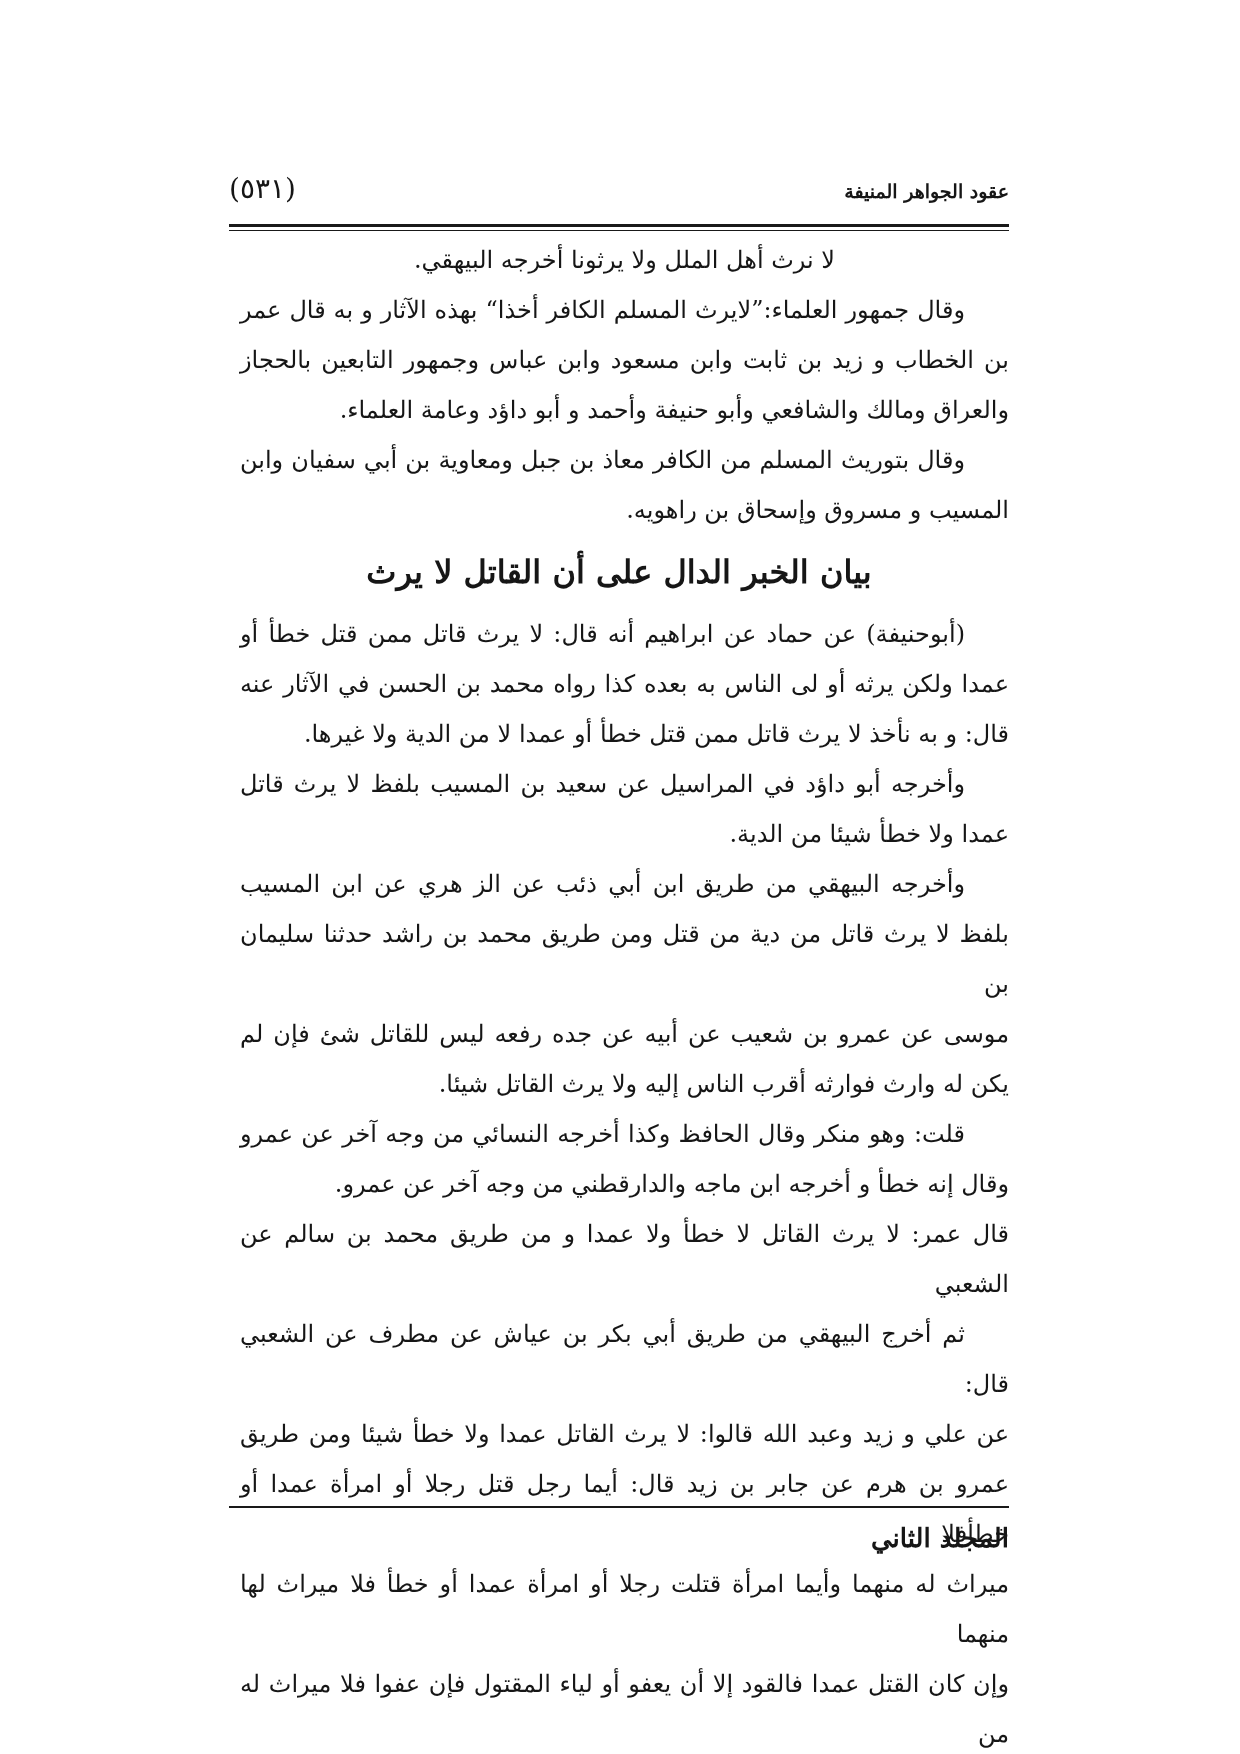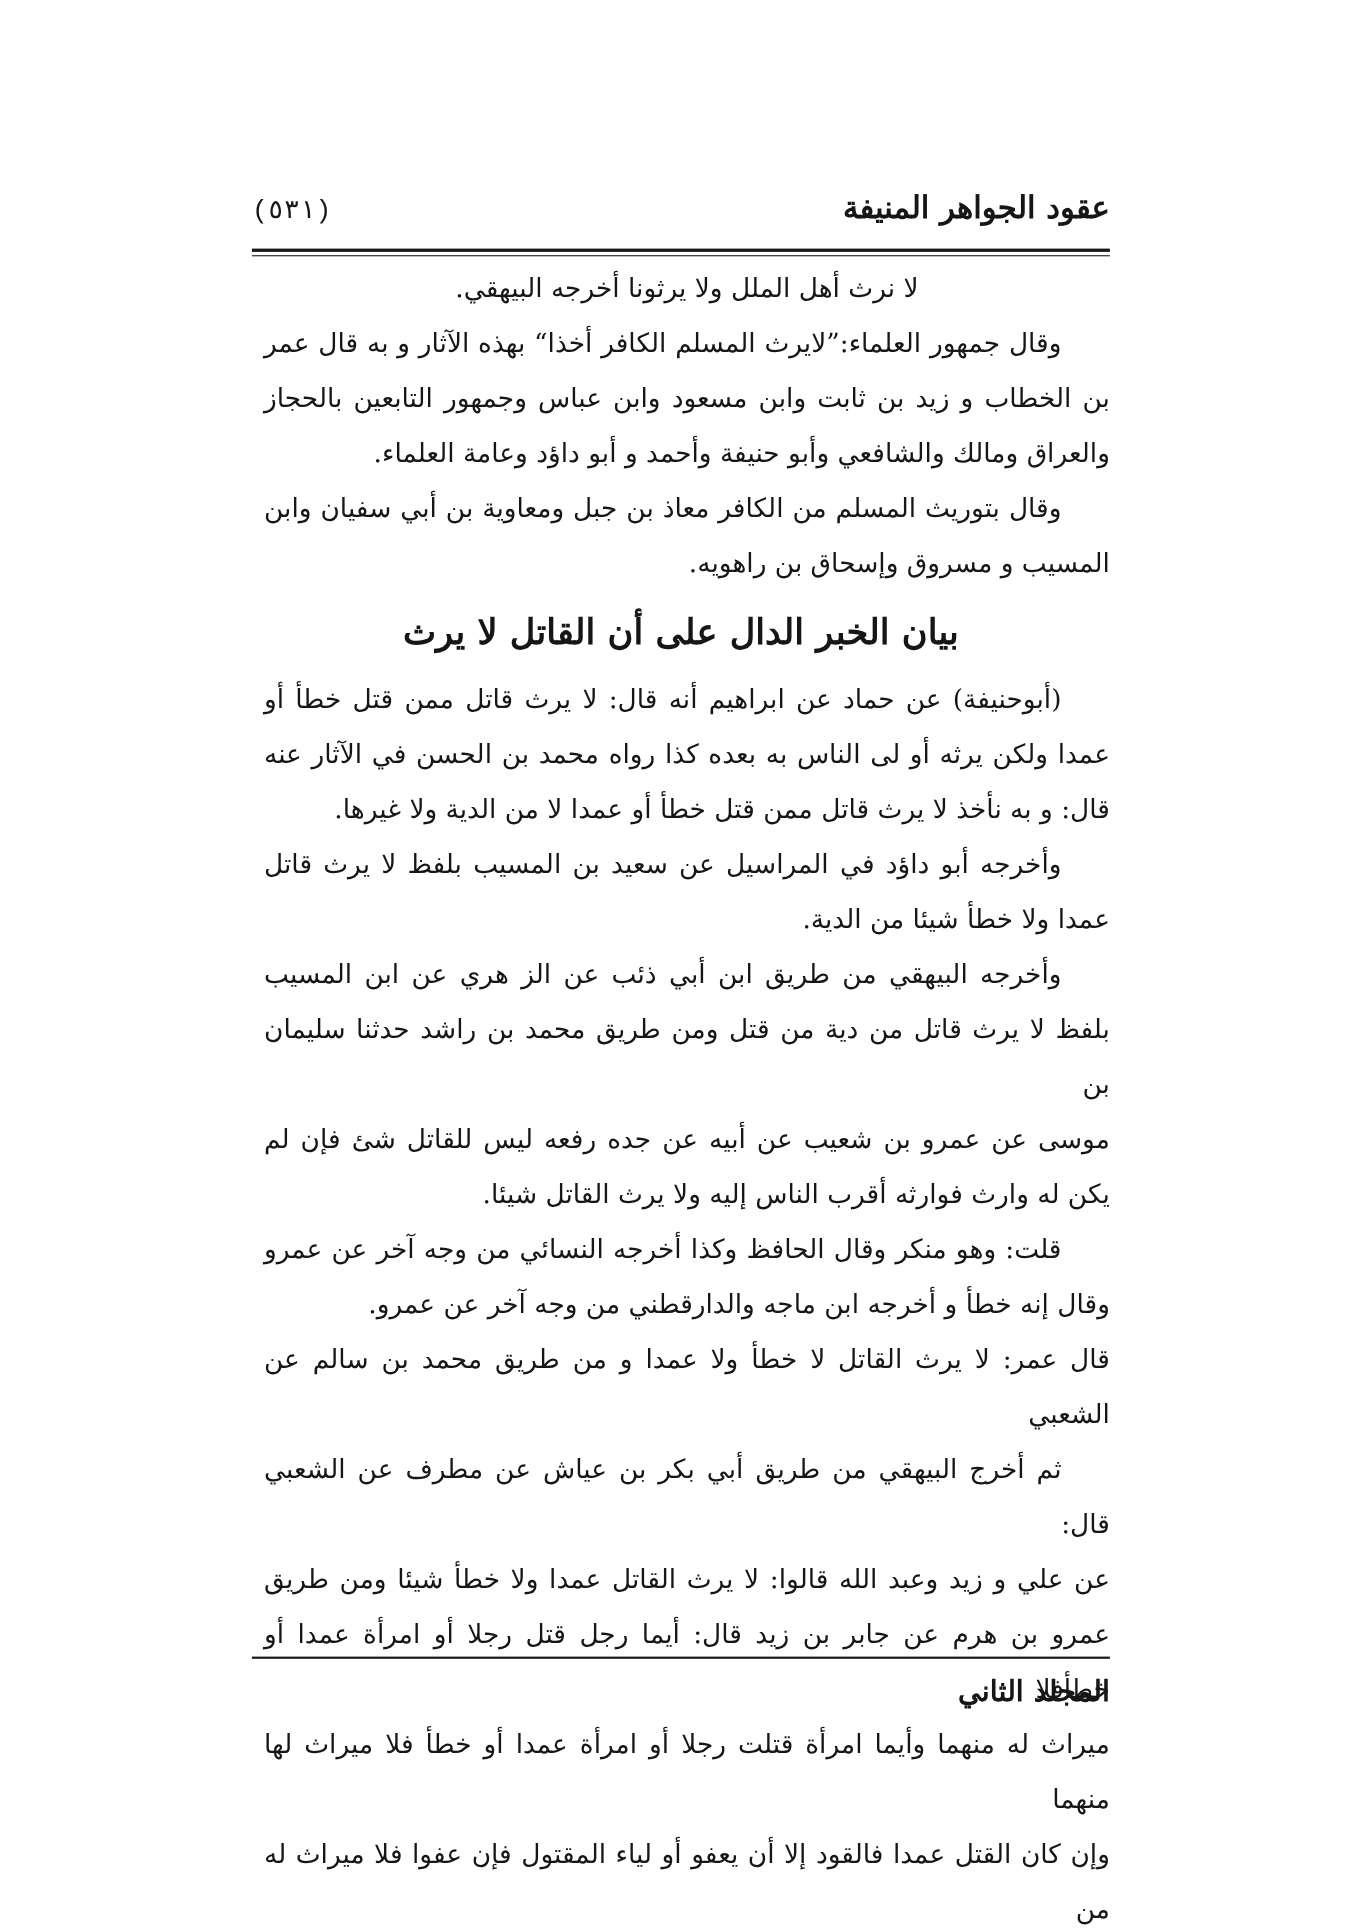--- a/index.html
+++ b/index.html
@@ -23,26 +23,25 @@
     left: 229px;
     width: 780px;
   }
   .header {
     display: flex;
     justify-content: space-between;
     align-items: baseline;
     line-height: 42px;
   }
   .header .title {
-    font-size: 28px;
+    font-size: 19px;
     font-weight: bold;
   }
   .header .pagenum {
-    font-size: 24px;
-    font-family: Liberation Mono, monospace;
+    font-size: 28px;
   }
   .rule-double {
     margin-top: 12px;
     height: 3px;
     border-top: 3px solid #191919;
     border-bottom: 1px solid #191919;
   }
   .body {
     margin-top: 4px;
     font-size: 24px;

